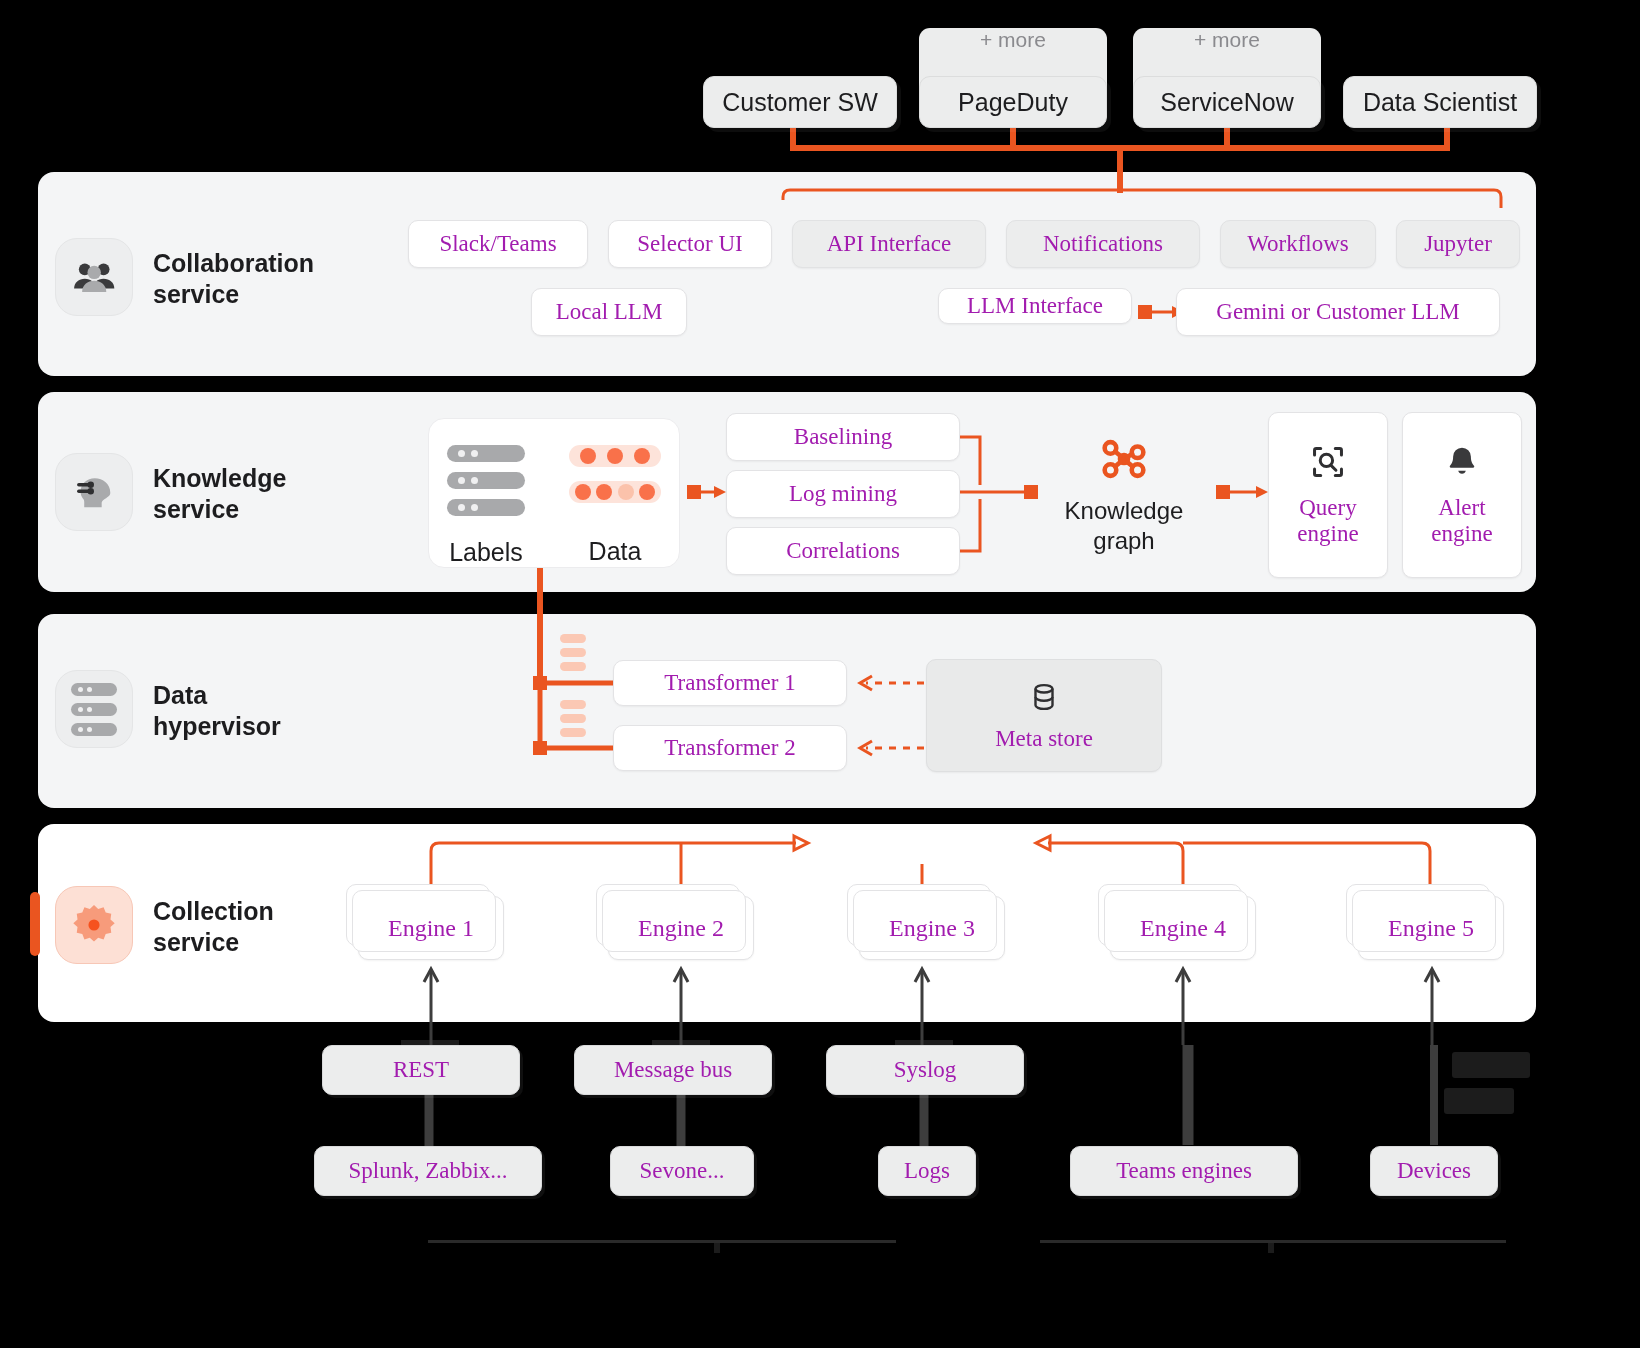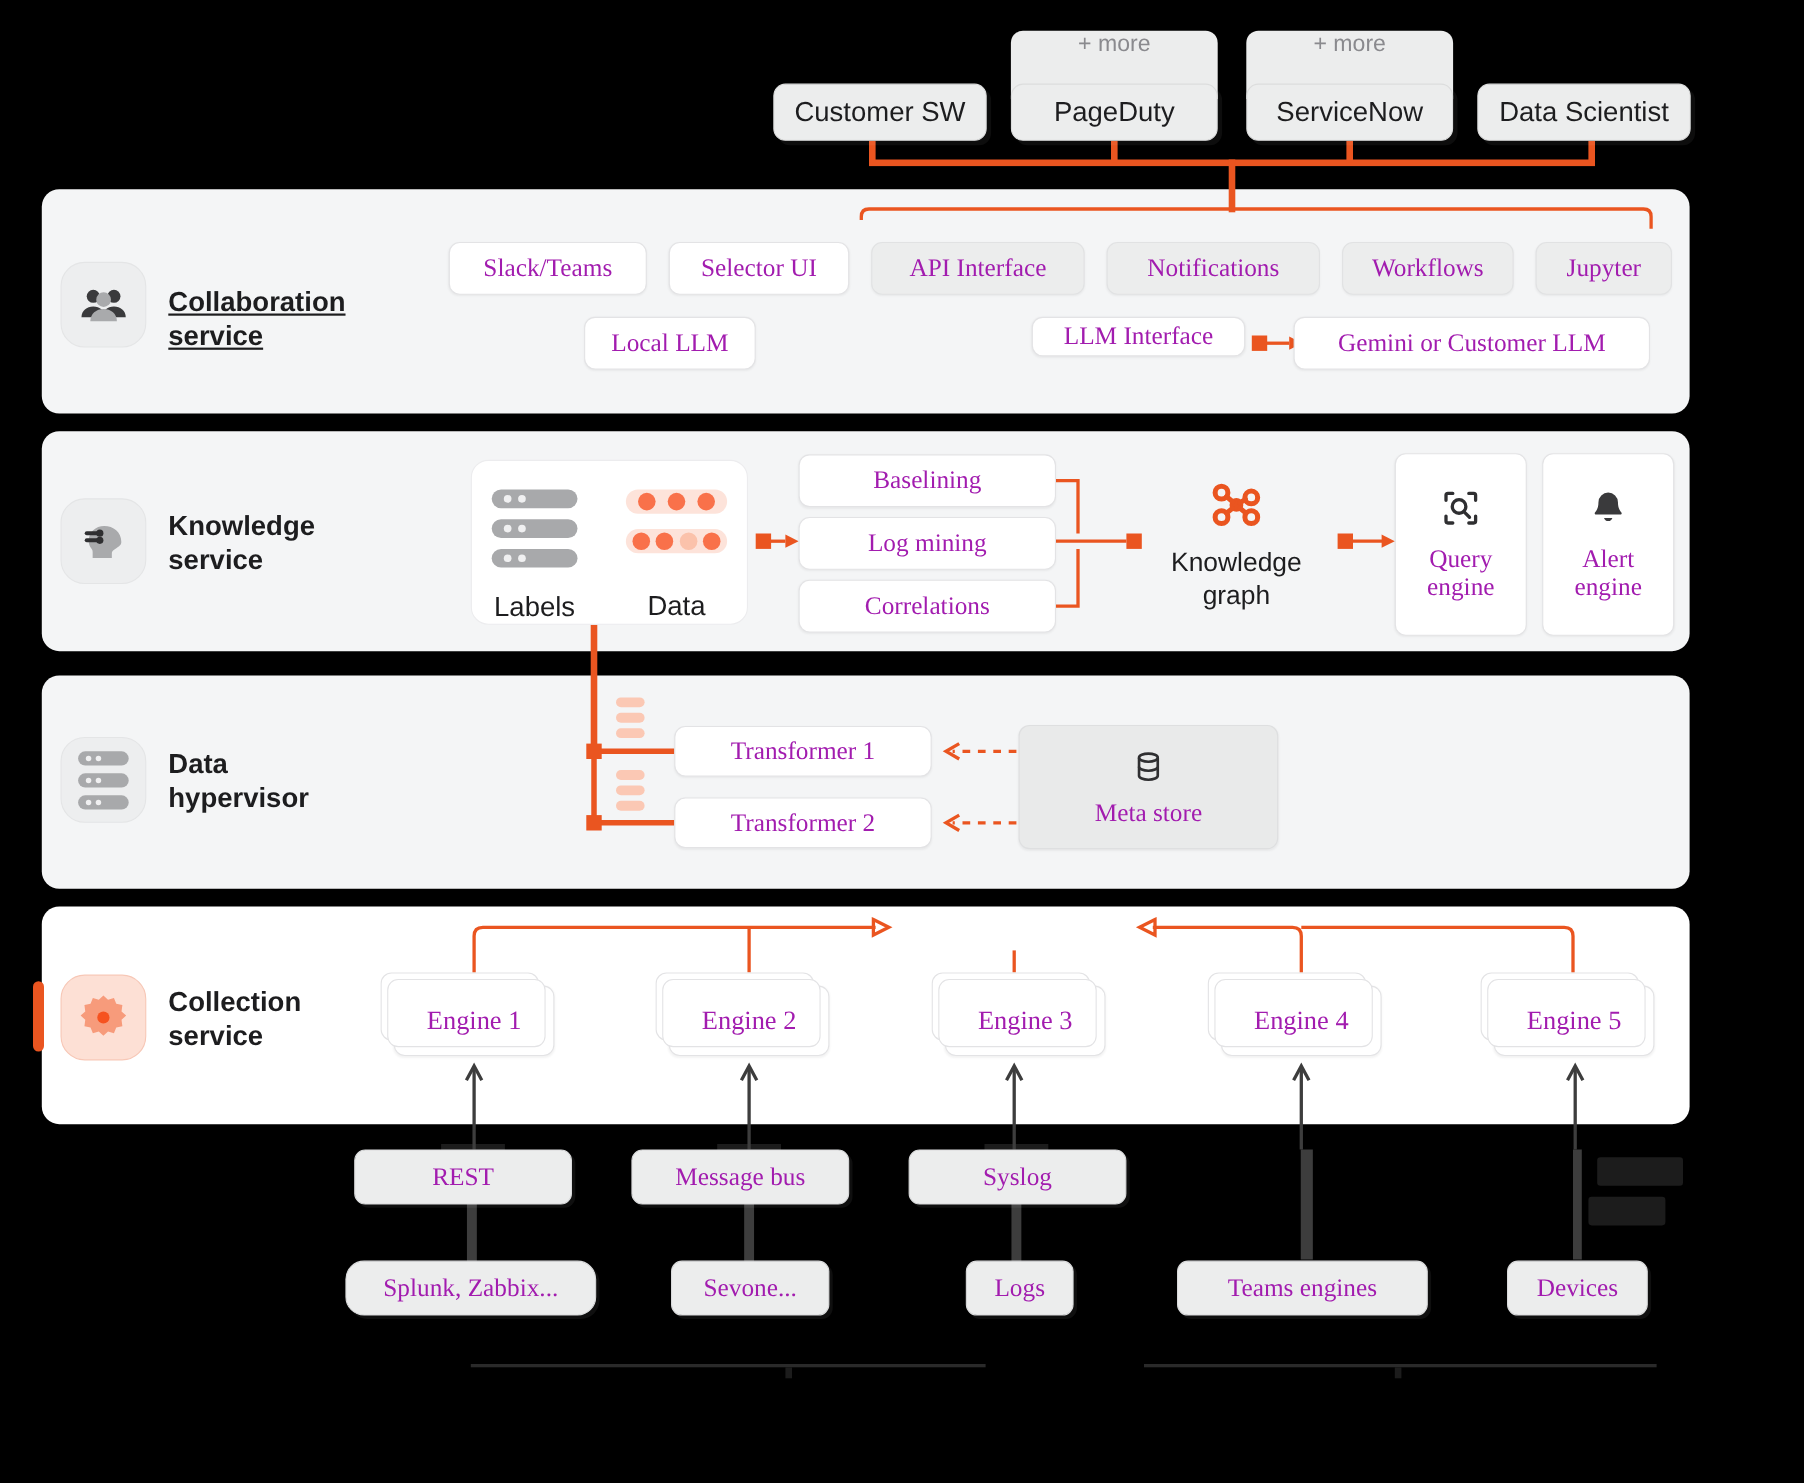--- a/index.html
+++ b/index.html
@@ -150,21 +150,21 @@
   <div class="svc-badge" style="left:55px; top:238px;">
     <svg width="46" height="46" viewBox="0 0 24 24">
       <circle cx="7.2" cy="8" r="3.1" fill="#3a3a3c"></circle>
       <path d="M1.6 18c0-3.1 2.5-5.1 5.6-5.1s5.6 2 5.6 5.1z" fill="#3a3a3c"></path>
       <circle cx="17" cy="8" r="3.1" fill="#3a3a3c"></circle>
       <path d="M11.4 18c0-3.1 2.5-5.1 5.6-5.1s5.6 2 5.6 5.1z" fill="#3a3a3c"></path>
       <circle cx="12.1" cy="9.6" r="3.5" fill="#a9aaac"></circle>
       <path d="M5.8 19.8c0-3.5 2.8-5.8 6.3-5.8s6.3 2.3 6.3 5.8z" fill="#a9aaac"></path>
     </svg>
   </div>
-  <div class="svc-title" style="left:153px; top:260px; width:230px;text-decoration:underline;">Collaboration
+  <div class="svc-title" style="left:153px; top:248px; width:230px;">Collaboration
 service</div>
 
   <div class="node" style="left:408px; top:220px; width:180px; height:48px;">
     <span>Slack/Teams</span>
     </div>
   <div class="node" style="left:608px; top:220px; width:164px; height:48px;">
     <span>Selector UI</span>
     </div>
   <div class="node grey" style="left:792px; top:220px; width:194px; height:48px;">
     <span>API Interface</span>
@@ -442,21 +442,21 @@
   <div class="node src" style="left:574px; top:1045px; width:198px; height:50px;">
     <span>Message bus</span>
     </div>
   <div class="node src" style="left:826px; top:1045px; width:198px; height:50px;">
     <span>Syslog</span>
     </div>
 
   <div class="darkbar" style="left:1452px; top:1052px; width:78px; height:26px; border-radius:3px;"></div>
   <div class="darkbar" style="left:1444px; top:1088px; width:70px; height:26px; border-radius:3px;"></div>
 
-  <div class="node src" style="left:314px; top:1146px; width:228px; height:50px;border-radius:17px;">
+  <div class="node src" style="left:314px; top:1146px; width:228px; height:50px;">
     <span>Splunk, Zabbix...</span>
     </div>
   <div class="node src" style="left:610px; top:1146px; width:144px; height:50px;">
     <span>Sevone...</span>
     </div>
   <div class="node src" style="left:878px; top:1146px; width:98px; height:50px;">
     <span>Logs</span>
     </div>
   <div class="node src" style="left:1070px; top:1146px; width:228px; height:50px;">
     <span>Teams engines</span>

